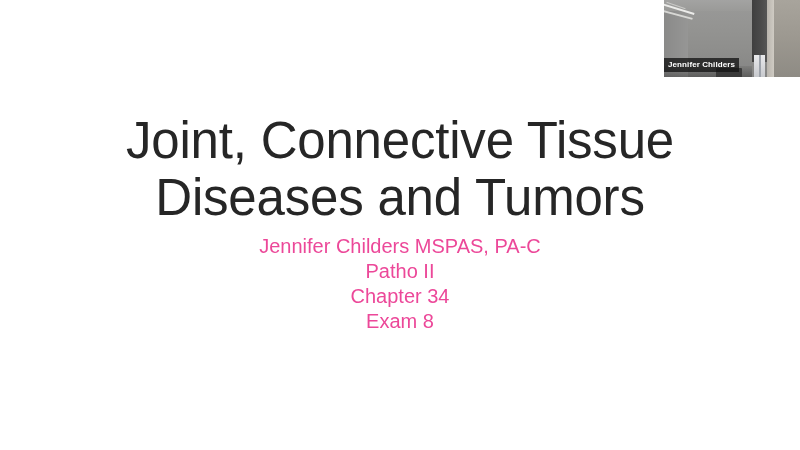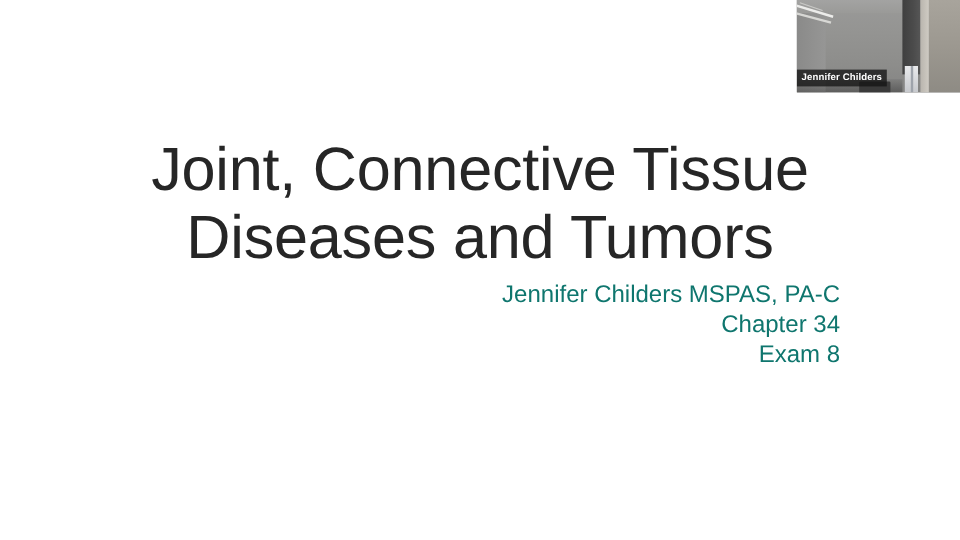--- a/index.html
+++ b/index.html
@@ -45,22 +45,22 @@
     line-height: 57px;
     letter-spacing: -0.2px;
     white-space: pre-line;
   }
 
   .slide-subtitle {
     position: absolute;
     left: 100px;
     top: 234px;
     width: 600px;
-    text-align: right;
-    color: #0f766e;
+    text-align: center;
+    color: #ec4899;
     font-family: "Liberation Sans", sans-serif;
     font-size: 20px;
     font-weight: 400;
     line-height: 25px;
   }
   .subtitle-line {
     display: block;
   }
 
   
@@ -216,20 +216,21 @@
 
 <div id="slide-root">
 
   <div class="slide-content">
 
     <div class="slide-title">Joint, Connective Tissue
 Diseases and Tumors</div>
 
     <div class="slide-subtitle">
       <span class="subtitle-line">Jennifer Childers MSPAS, PA-C</span>
+      <span class="subtitle-line">Patho II</span>
       <span class="subtitle-line">Chapter 34</span>
       <span class="subtitle-line">Exam 8</span>
     </div>
 
   </div>
 
   <div id="webcam-overlay">
     <div class="cam-wall"></div>
     <div class="cam-wall-left"></div>
     <div class="cam-ceiling"></div>

